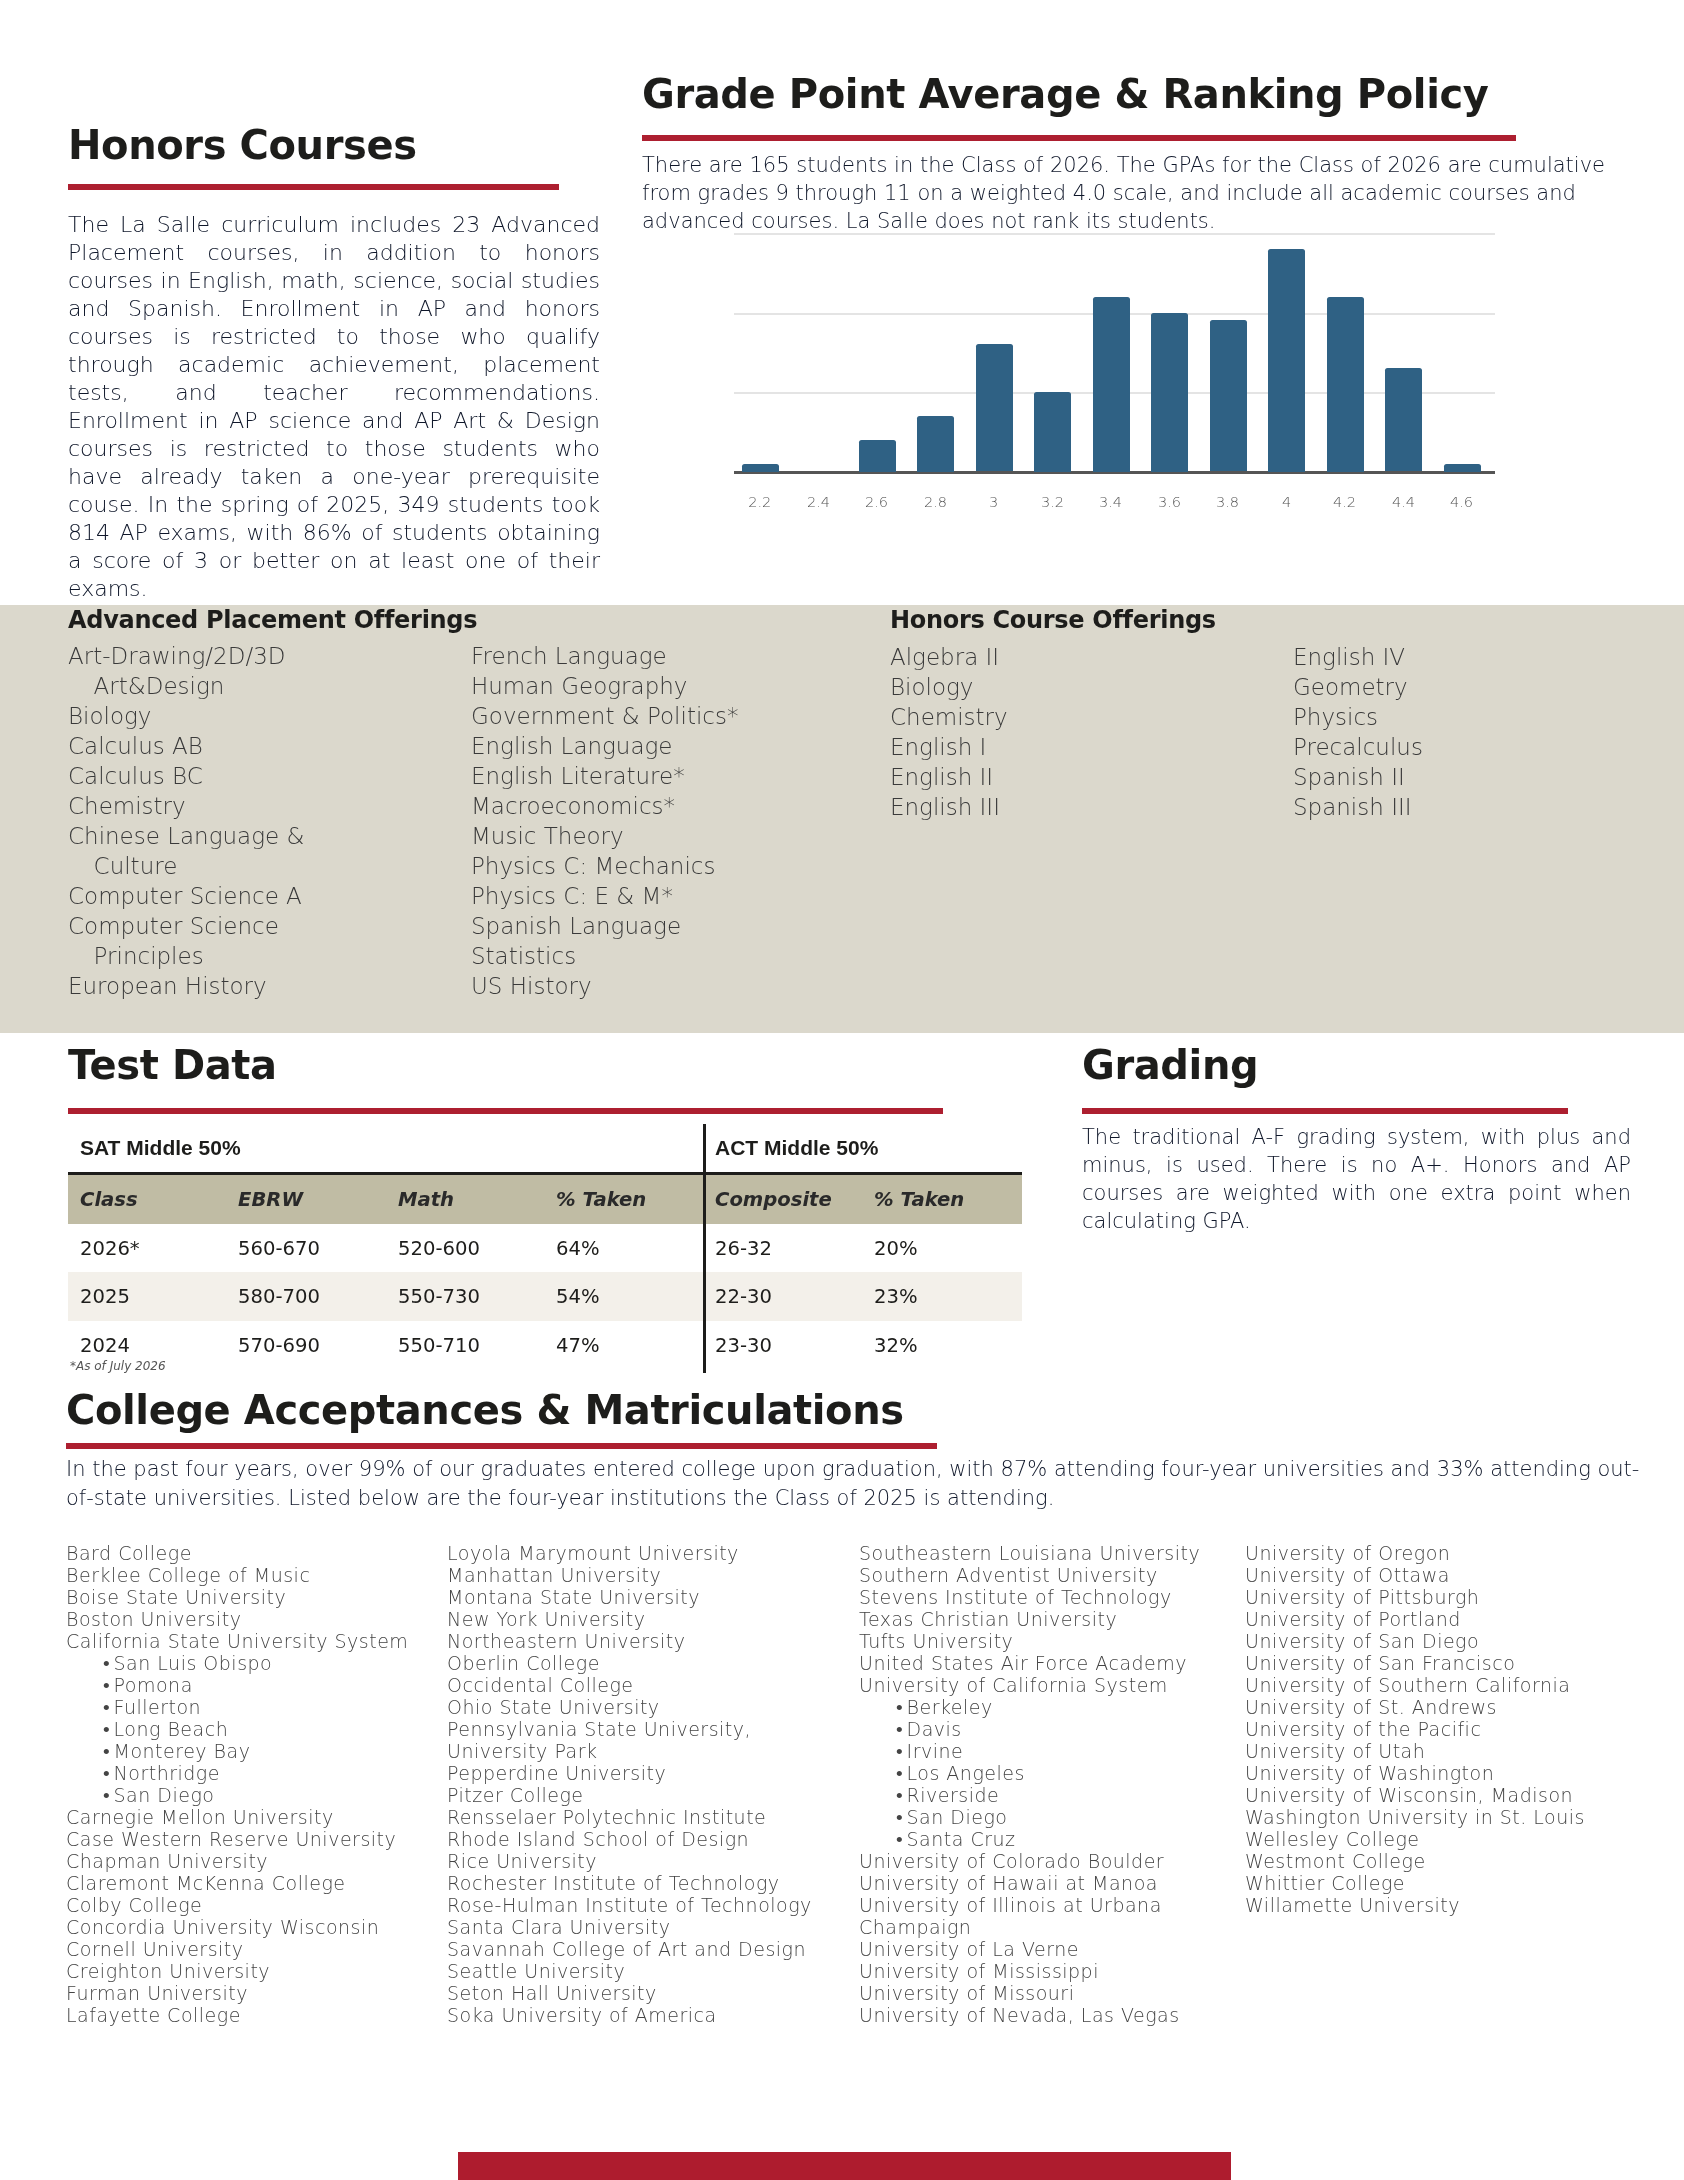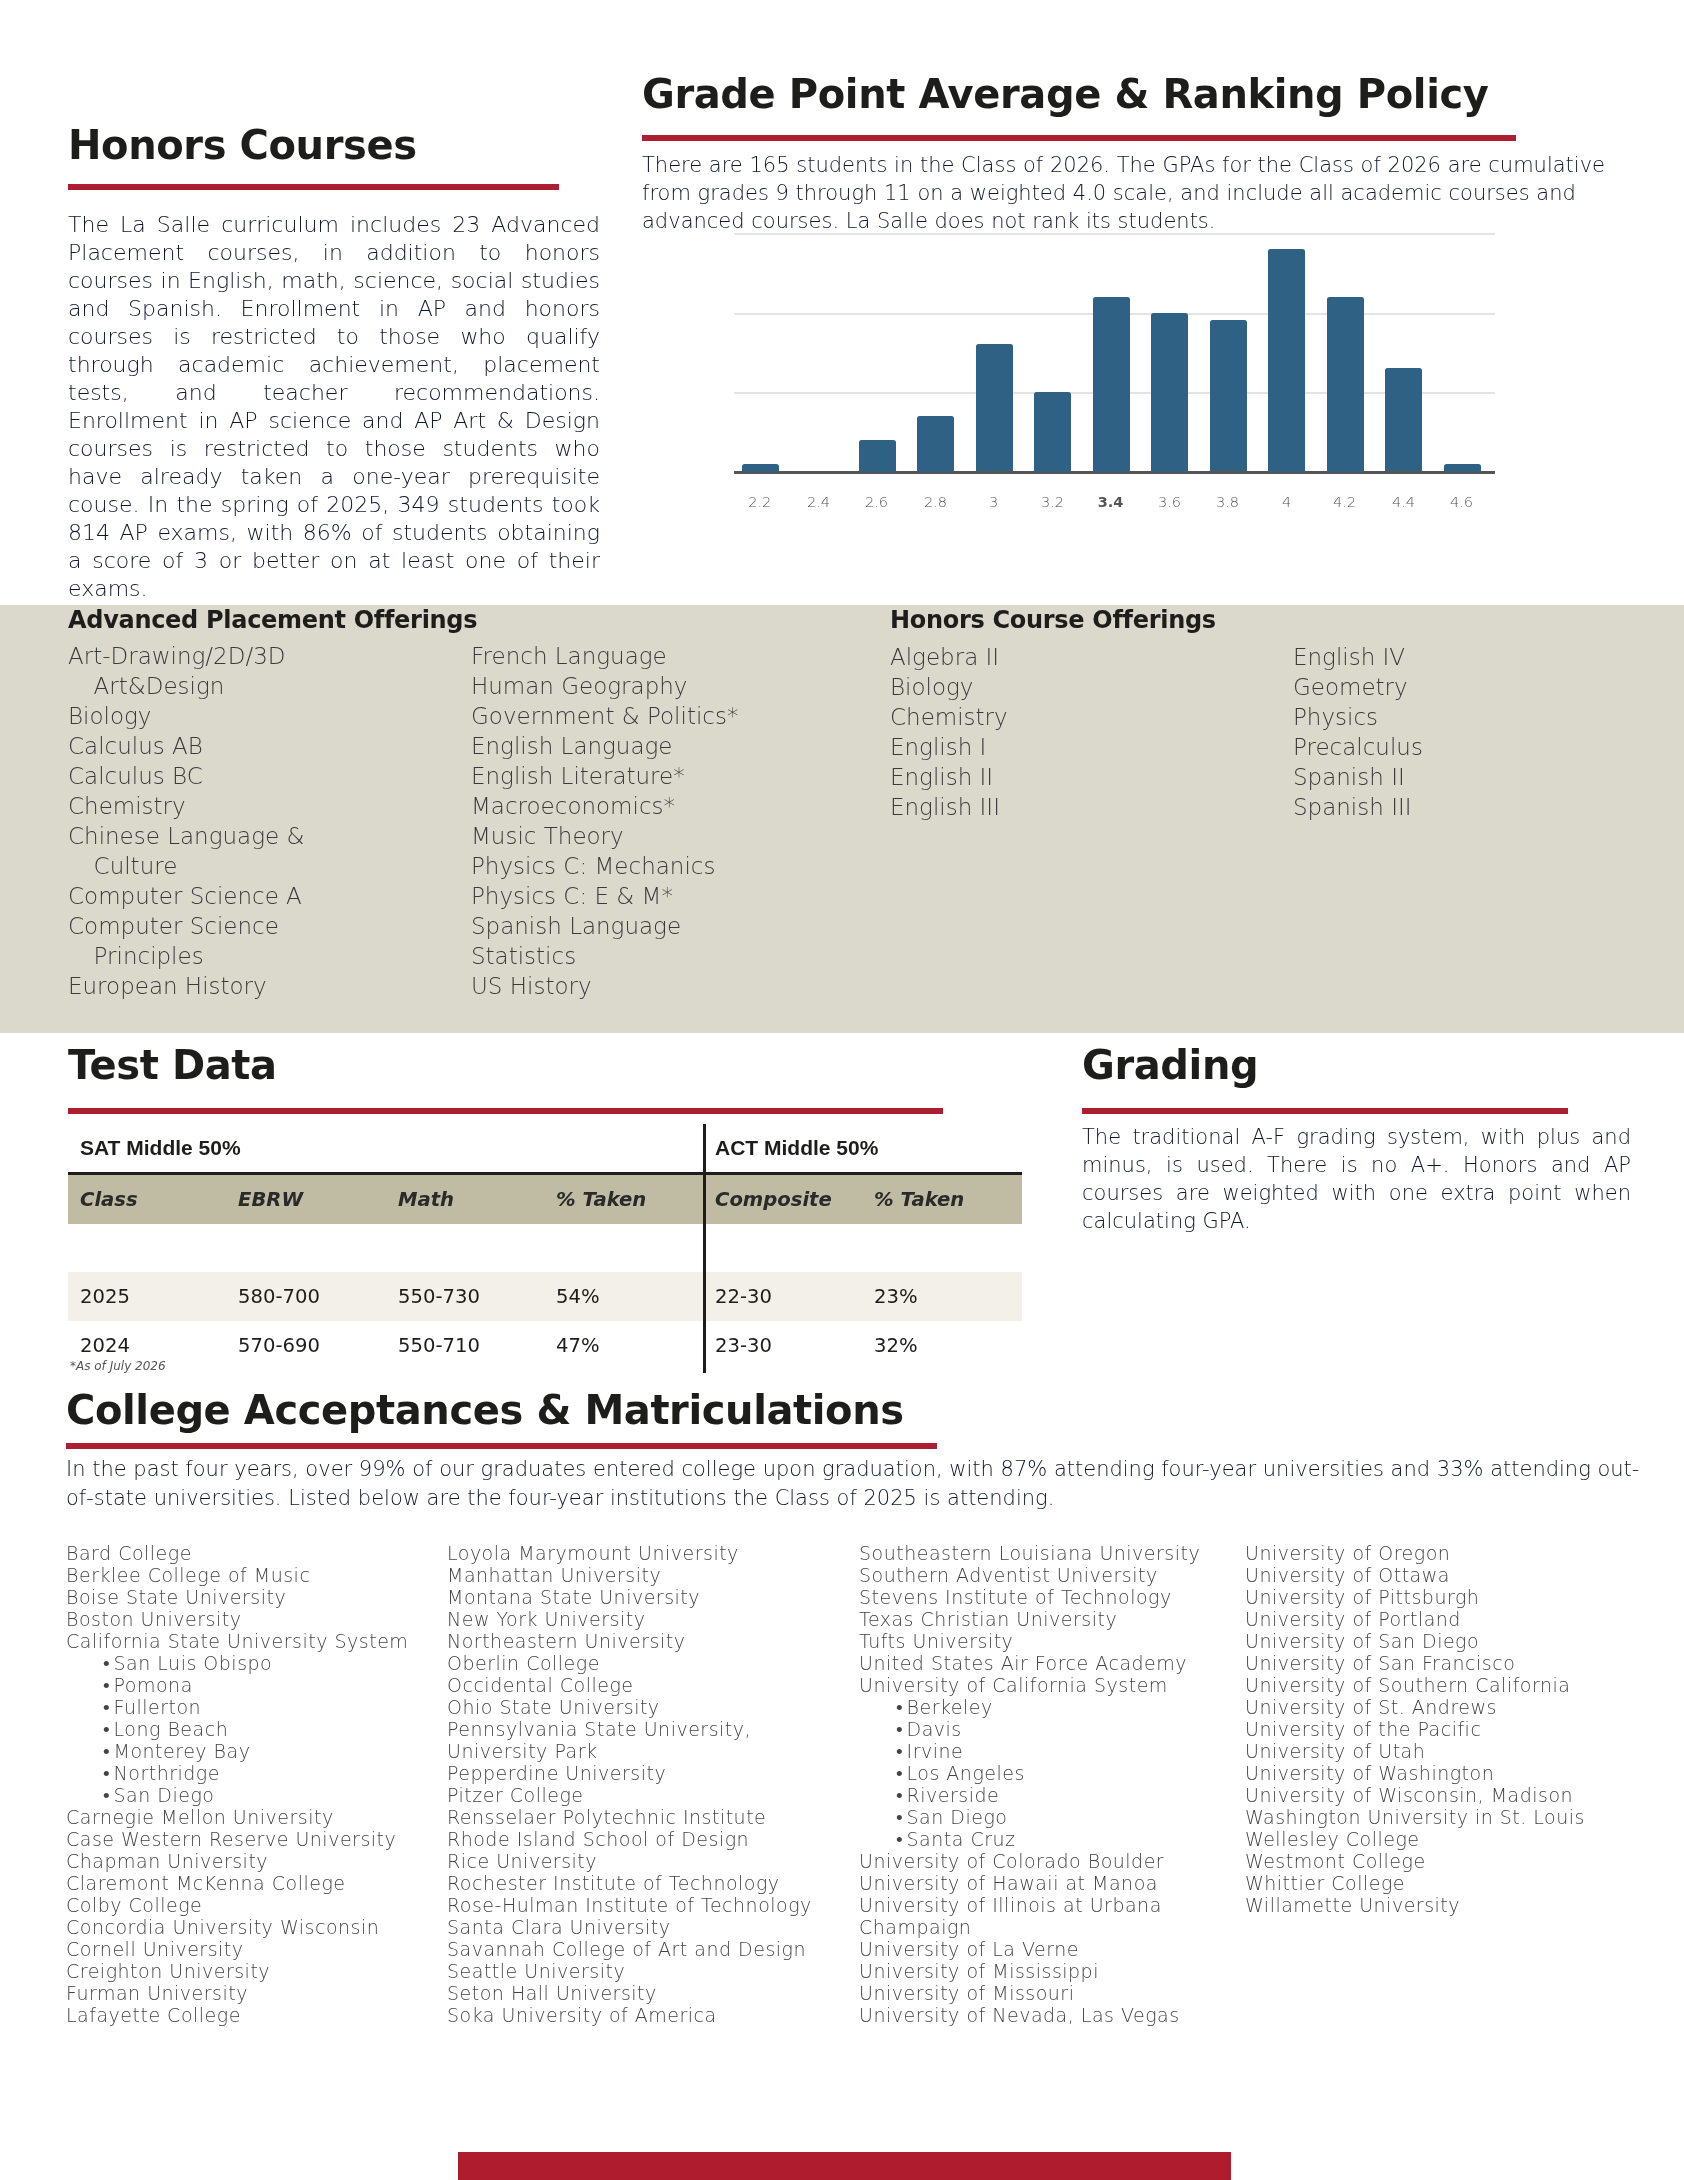--- a/index.html
+++ b/index.html
@@ -91,21 +91,21 @@
     <div class="xlabel" style="left: 59px; top: 261px;">2.4</div>
     <div class="bar" style="left: 125px; top: 207px; height: 32px;"></div>
     <div class="xlabel" style="left: 117px; top: 261px;">2.6</div>
     <div class="bar" style="left: 183px; top: 183px; height: 56px;"></div>
     <div class="xlabel" style="left: 176px; top: 261px;">2.8</div>
     <div class="bar" style="left: 242px; top: 111px; height: 127px;"></div>
     <div class="xlabel" style="left: 234px; top: 261px;">3</div>
     <div class="bar" style="left: 300px; top: 159px; height: 80px;"></div>
     <div class="xlabel" style="left: 293px; top: 261px;">3.2</div>
     <div class="bar" style="left: 359px; top: 64px; height: 175px;"></div>
-    <div class="xlabel" style="left: 351px; top: 261px; font-weight: bold;">3.4</div>
+    <div class="xlabel" style="left: 351px; top: 261px;">3.4</div>
     <div class="bar" style="left: 417px; top: 80px; height: 159px;"></div>
     <div class="xlabel" style="left: 410px; top: 261px;">3.6</div>
     <div class="bar" style="left: 476px; top: 87px; height: 151px;"></div>
     <div class="xlabel" style="left: 468px; top: 261px;">3.8</div>
     <div class="bar" style="left: 534px; top: 16px; height: 223px;"></div>
     <div class="xlabel" style="left: 527px; top: 261px;">4</div>
     <div class="bar" style="left: 593px; top: 64px; height: 175px;"></div>
     <div class="xlabel" style="left: 585px; top: 261px;">4.2</div>
     <div class="bar" style="left: 651px; top: 135px; height: 103px;"></div>
     <div class="xlabel" style="left: 644px; top: 261px;">4.4</div>
@@ -170,20 +170,28 @@
   <div class="tbl-group" style="left:12px;">SAT Middle 50%</div>
   <div class="tbl-group" style="left:647px;">ACT Middle 50%</div>
   <div class="tbl-thick"></div>
   <div class="tbl-head">
     <span class="cell" style="left:12px;">Class</span>
     <span class="cell" style="left:170px;">EBRW</span>
     <span class="cell" style="left:330px;">Math</span>
     <span class="cell" style="left:488px;">% Taken</span>
     <span class="cell" style="left:647px;">Composite</span>
     <span class="cell" style="left:806px;">% Taken</span>
+  </div>
+  <div class="tbl-row" style="top:100px;">
+    <span class="cell" style="left:12px;">2026*</span>
+    <span class="cell" style="left:170px;">560-670</span>
+    <span class="cell" style="left:330px;">520-600</span>
+    <span class="cell" style="left:488px;">64%</span>
+    <span class="cell" style="left:647px;">26-32</span>
+    <span class="cell" style="left:806px;">20%</span>
   </div>
   <div class="tbl-row alt" style="top:148px;">
     <span class="cell" style="left:12px;">2025</span>
     <span class="cell" style="left:170px;">580-700</span>
     <span class="cell" style="left:330px;">550-730</span>
     <span class="cell" style="left:488px;">54%</span>
     <span class="cell" style="left:647px;">22-30</span>
     <span class="cell" style="left:806px;">23%</span>
   </div>
   <div class="tbl-row" style="top:197px;">

